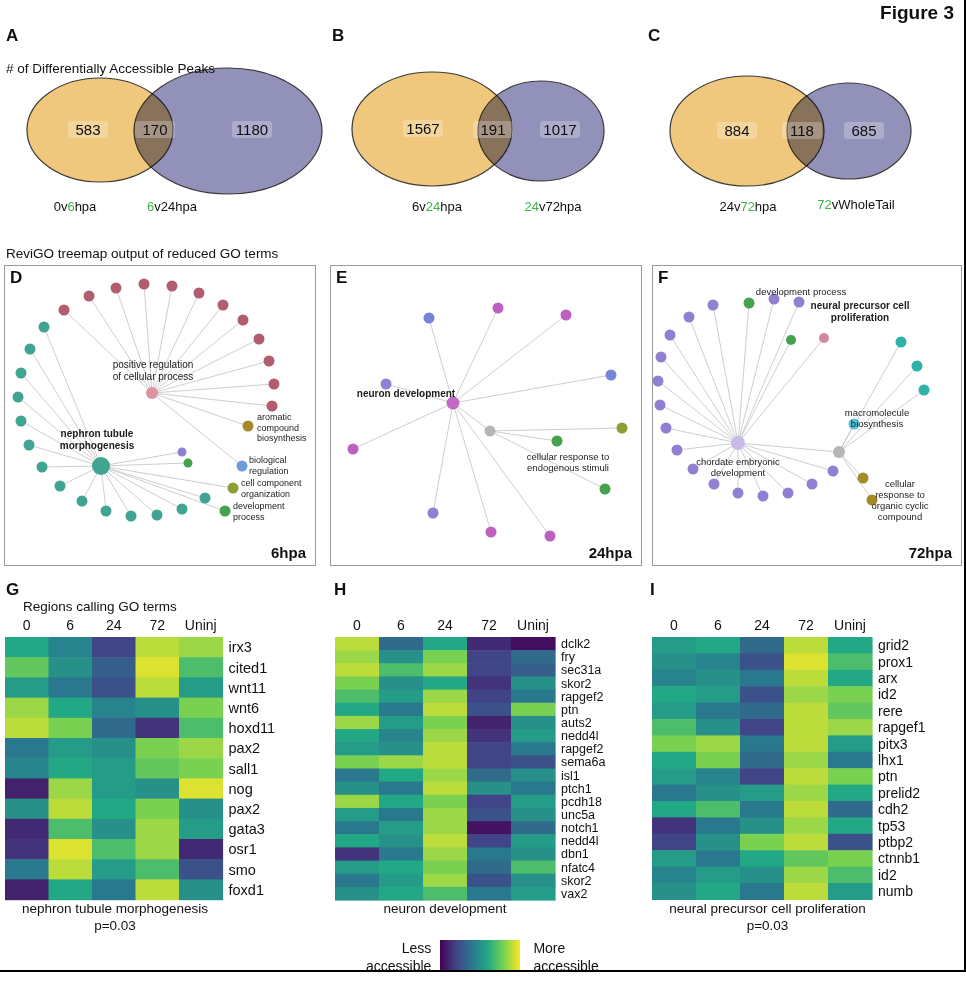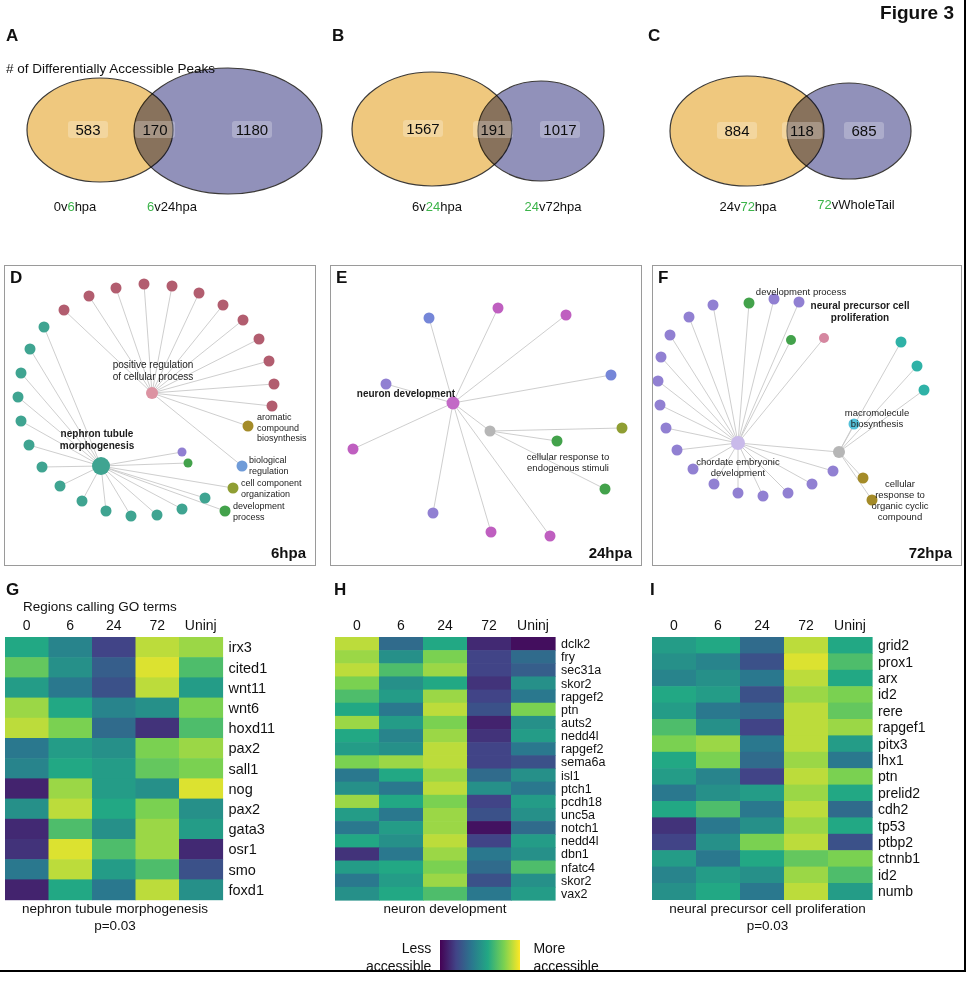--- a/index.html
+++ b/index.html
@@ -67,20 +67,21 @@
 
   <div class="abs venn-label" style="left:75px;top:199px"><span>0v</span><span class="green">6</span><span>hpa</span></div>
   <div class="abs venn-label" style="left:172px;top:199px"><span></span><span class="green">6</span><span>v24hpa</span></div>
 
   <div class="abs venn-label" style="left:437px;top:199px"><span>6v</span><span class="green">24</span><span>hpa</span></div>
   <div class="abs venn-label" style="left:553px;top:199px"><span></span><span class="green">24</span><span>v72hpa</span></div>
 
   <div class="abs venn-label" style="left:748px;top:199px"><span>24v</span><span class="green">72</span><span>hpa</span></div>
   <div class="abs venn-label" style="left:856px;top:197px"><span></span><span class="green">72</span><span>vWholeTail</span></div>
 
+  <div class="abs sec-title" style="left:6px;top:246px">ReviGO treemap output of reduced GO terms</div>
 
   <div class="abs net-box" style="left:4px;top:265px;width:312px;height:301px">
     <svg id="net-D" width="310" height="299">
         <g stroke="#c8c8c8" stroke-width="0.9">
           <line x1="147" y1="127" x2="59" y2="44"></line>
           <line x1="147" y1="127" x2="84" y2="30"></line>
           <line x1="147" y1="127" x2="111" y2="22"></line>
           <line x1="147" y1="127" x2="139" y2="18"></line>
           <line x1="147" y1="127" x2="167" y2="20"></line>
           <line x1="147" y1="127" x2="194" y2="27"></line>

